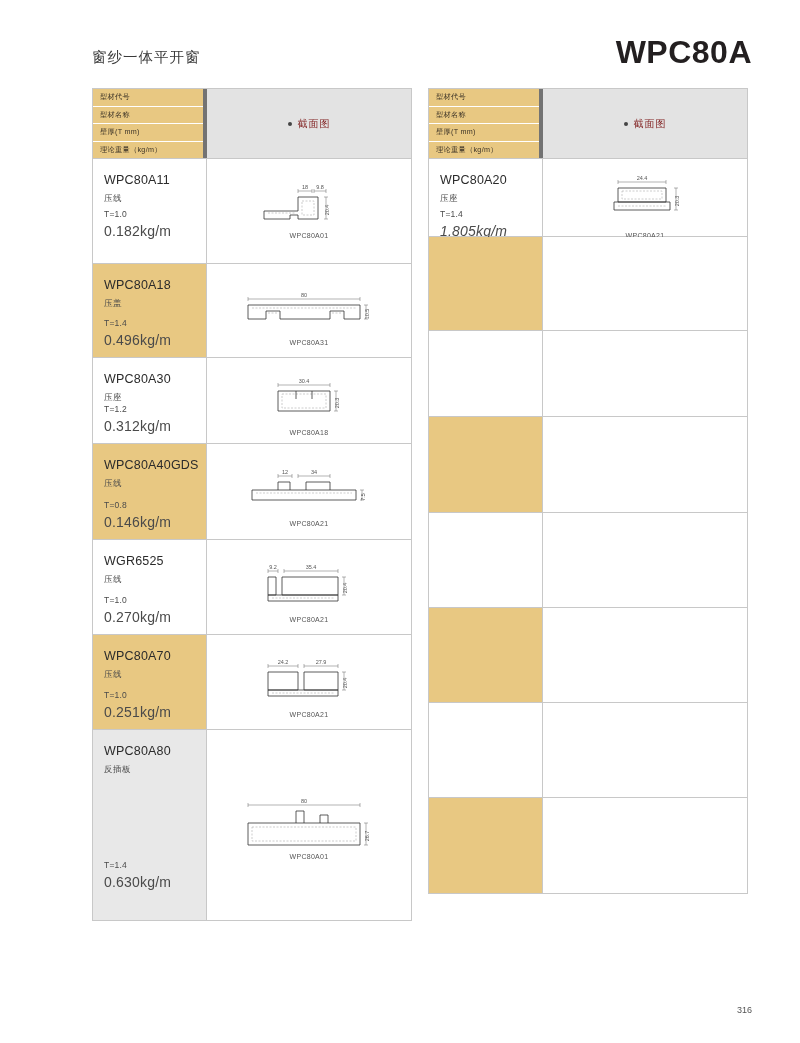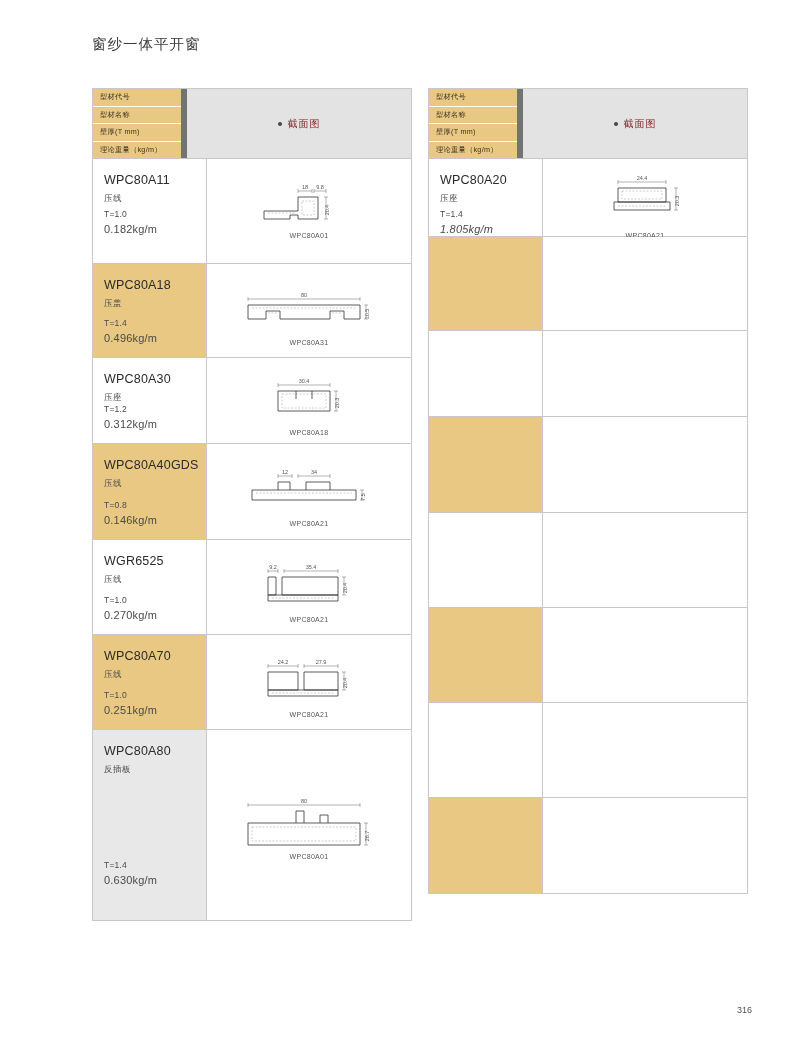--- a/index.html
+++ b/index.html
@@ -16,21 +16,21 @@
     overflow: hidden;
   }
   .page {
     position: absolute;
     inset: 0;
   }
 
   
   .header {
     position: absolute;
-    top: 27px;
+    top: 40px;
     left: 0;
     right: 0;
     height: 46px;
   }
   .header-title {
     position: absolute;
     left: 92px;
     top: 8px;
     font-size: 14.5px;
     letter-spacing: 1px;
@@ -56,23 +56,23 @@
   .table.left  { left: 92px;  top: 88px; width: 320px; }
   .table.right { left: 428px; top: 88px; width: 320px; }
 
   .thead {
     display: flex;
     height: 70px;
     border-bottom: 1px solid #c8c8c8;
     box-sizing: border-box;
   }
   .thead .labels {
-    width: 94px;
-    box-sizing: border-box;
-    border-right: 6px solid #737373;
+    width: 114px;
+    box-sizing: border-box;
+    border-right: 4px solid #737373;
     background: #e8c882;
     display: flex;
     flex-direction: column;
   }
   .thead .labels .lab {
     flex: 1 1 0;
     box-sizing: border-box;
     border-bottom: 1px solid #ffffff;
     display: flex;
     align-items: center;
@@ -134,21 +134,21 @@
   .tval {
     position: absolute;
     left: 11px;
     font-size: 8.5px;
     color: #4a4a4a;
     letter-spacing: 0.2px;
   }
   .wval {
     position: absolute;
     left: 11px;
-    font-size: 11px;
+    font-size: 14px;
     color: #4a4a4a;
     letter-spacing: 0.2px;
   }
 
   .cell-fig {
     flex: 1;
     background: #ffffff;
     position: relative;
   }
   .figwrap {
@@ -177,20 +177,21 @@
     color: #555;
   }
 </style>
 </head>
 <body>
 
 <div class="page">
 
   <div class="header">
     <div class="header-title">窗纱一体平开窗</div>
+    <div class="header-code">WPC80A</div>
   </div>
 
   <div class="table left">
     <div class="thead">
       <div class="labels">
         <div class="lab">型材代号</div>
         <div class="lab">型材名称</div>
         <div class="lab">壁厚(T mm)</div>
         <div class="lab">理论重量（kg/m）</div>
       </div>

